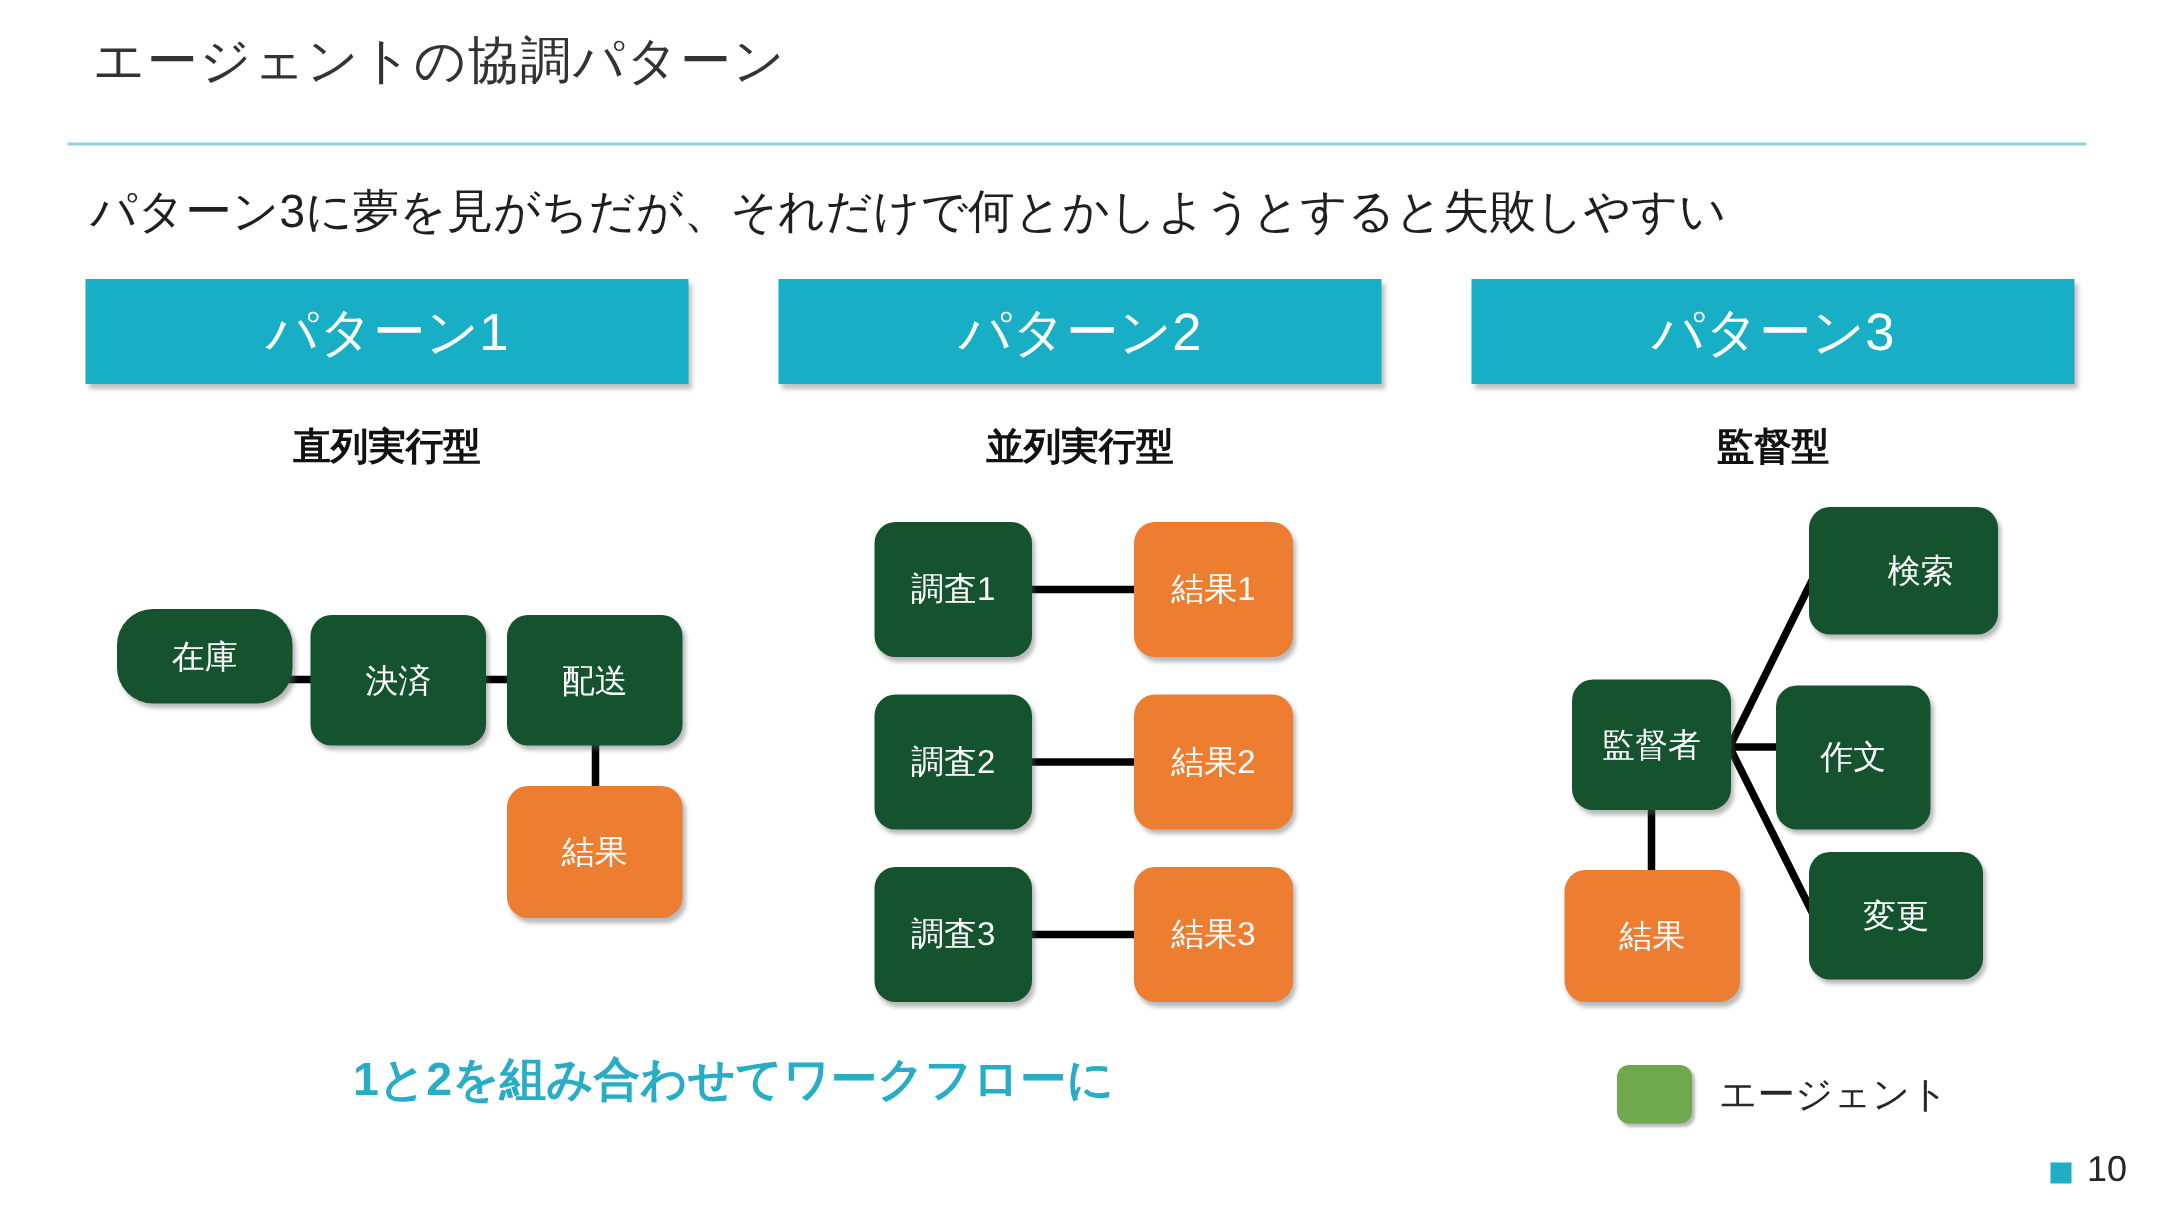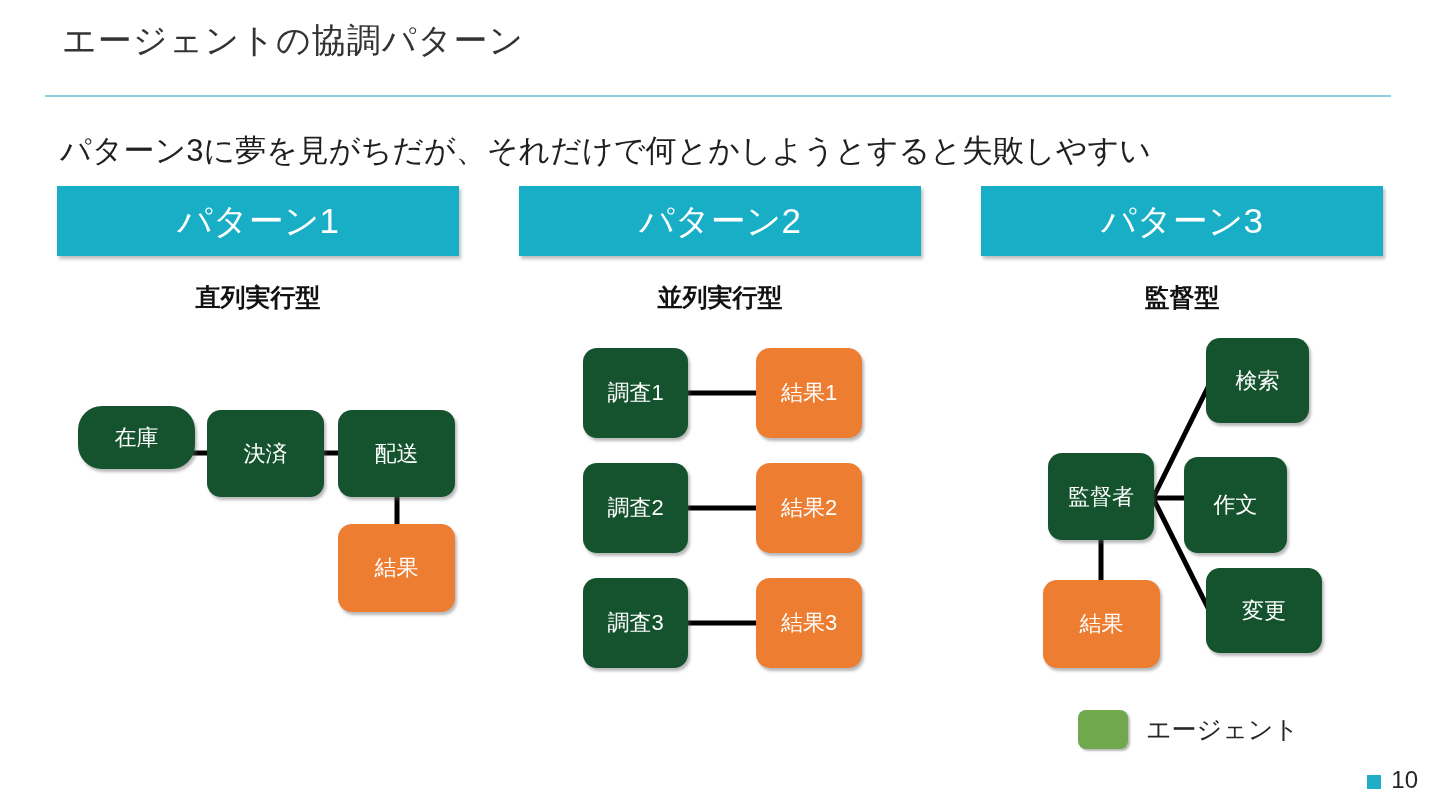--- a/index.html
+++ b/index.html
@@ -6,21 +6,21 @@
   .slide{
     position:relative;width:1440px;height:810px;background:#ffffff;overflow:hidden;
     font-family:"Liberation Sans","DejaVu Sans",sans-serif;
   }
   .title{
     position:absolute;left:62px;top:18px;font-size:34px;font-weight:400;color:#333333;
     letter-spacing:1px;white-space:nowrap;
   }
   .divider{position:absolute;left:45px;top:95px;width:1346px;height:2px;background:#8CD3DF;}
   .subtitle{
-    position:absolute;left:60px;top:130px;font-size:31px;font-weight:400;color:#1f1f1f;
+    position:absolute;left:60px;top:120px;font-size:31px;font-weight:400;color:#1f1f1f;
     white-space:nowrap;
   }
   .bar{
     position:absolute;top:186px;width:402px;height:70px;background:#17AEC6;color:#ffffff;
     display:flex;align-items:center;justify-content:center;font-size:35px;
     box-shadow:2px 3px 3px rgba(130,130,130,0.5);
   }
   .bar1{left:57px;} .bar2{left:519px;} .bar3{left:981px;}
   .ptype{
     position:absolute;top:281px;width:402px;text-align:center;font-size:25px;font-weight:bold;
@@ -89,25 +89,26 @@
   <div class="node result" style="left:338px;top:524px;width:117px;height:88px;">結果</div>
 
   <div class="node agent" style="left:583px;top:348px;width:105px;height:90px;">調査1</div>
   <div class="node result" style="left:756px;top:348px;width:106px;height:90px;">結果1</div>
   <div class="node agent" style="left:583px;top:463px;width:105px;height:90px;">調査2</div>
   <div class="node result" style="left:756px;top:463px;width:106px;height:90px;">結果2</div>
   <div class="node agent" style="left:583px;top:578px;width:105px;height:90px;">調査3</div>
   <div class="node result" style="left:756px;top:578px;width:106px;height:90px;">結果3</div>
 
   <div class="node agent" style="left:1048px;top:453px;width:106px;height:87px;">監督者</div>
-  <div class="node agent" style="left:1206px;top:338px;width:103px;height:85px;">検索</div>
+  <div class="node agent" style="left:1206px;top:338px;width:103px;height:85px;padding-left:23px;">検索</div>
   <div class="node agent" style="left:1184px;top:457px;width:103px;height:96px;">作文</div>
   <div class="node agent" style="left:1206px;top:568px;width:116px;height:85px;">変更</div>
   <div class="node result" style="left:1043px;top:580px;width:117px;height:88px;">結果</div>
 
+  <div class="note">1と2を組み合わせてワークフローに</div>
 
   <div class="legend">
     <div class="legend-swatch"></div>
     <div class="legend-label">エージェント</div>
   </div>
 
   <div class="pagenum">
     <div class="page-square"></div>
     <div class="page-text">10</div>
   </div>

